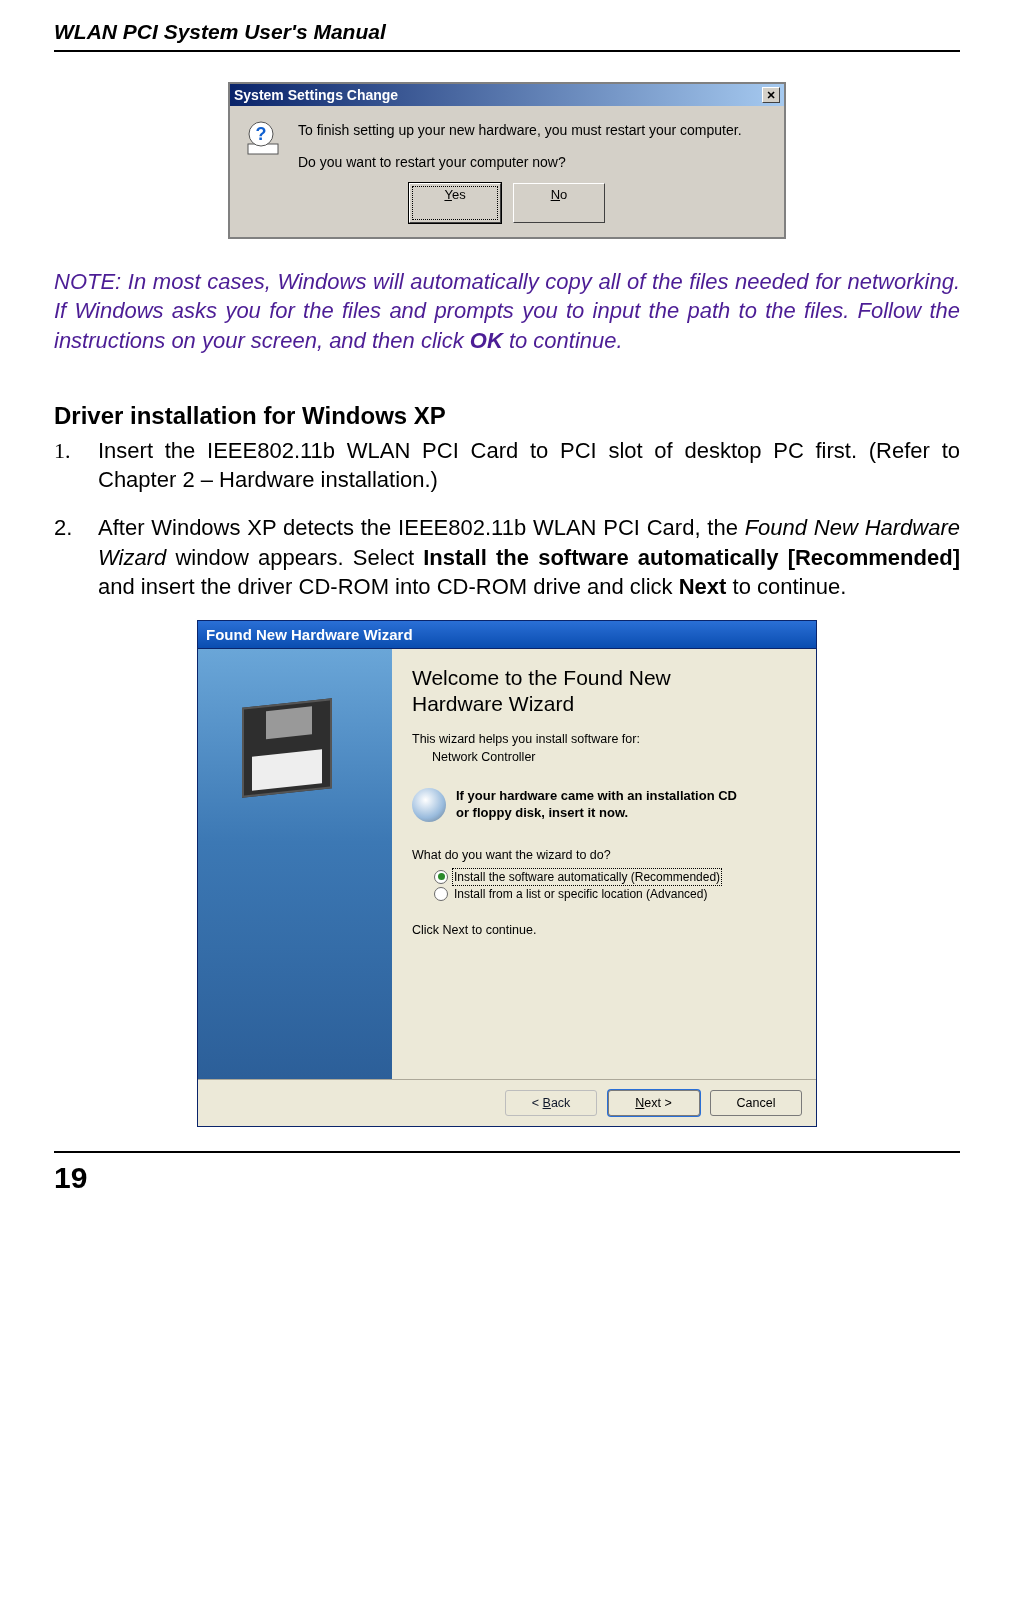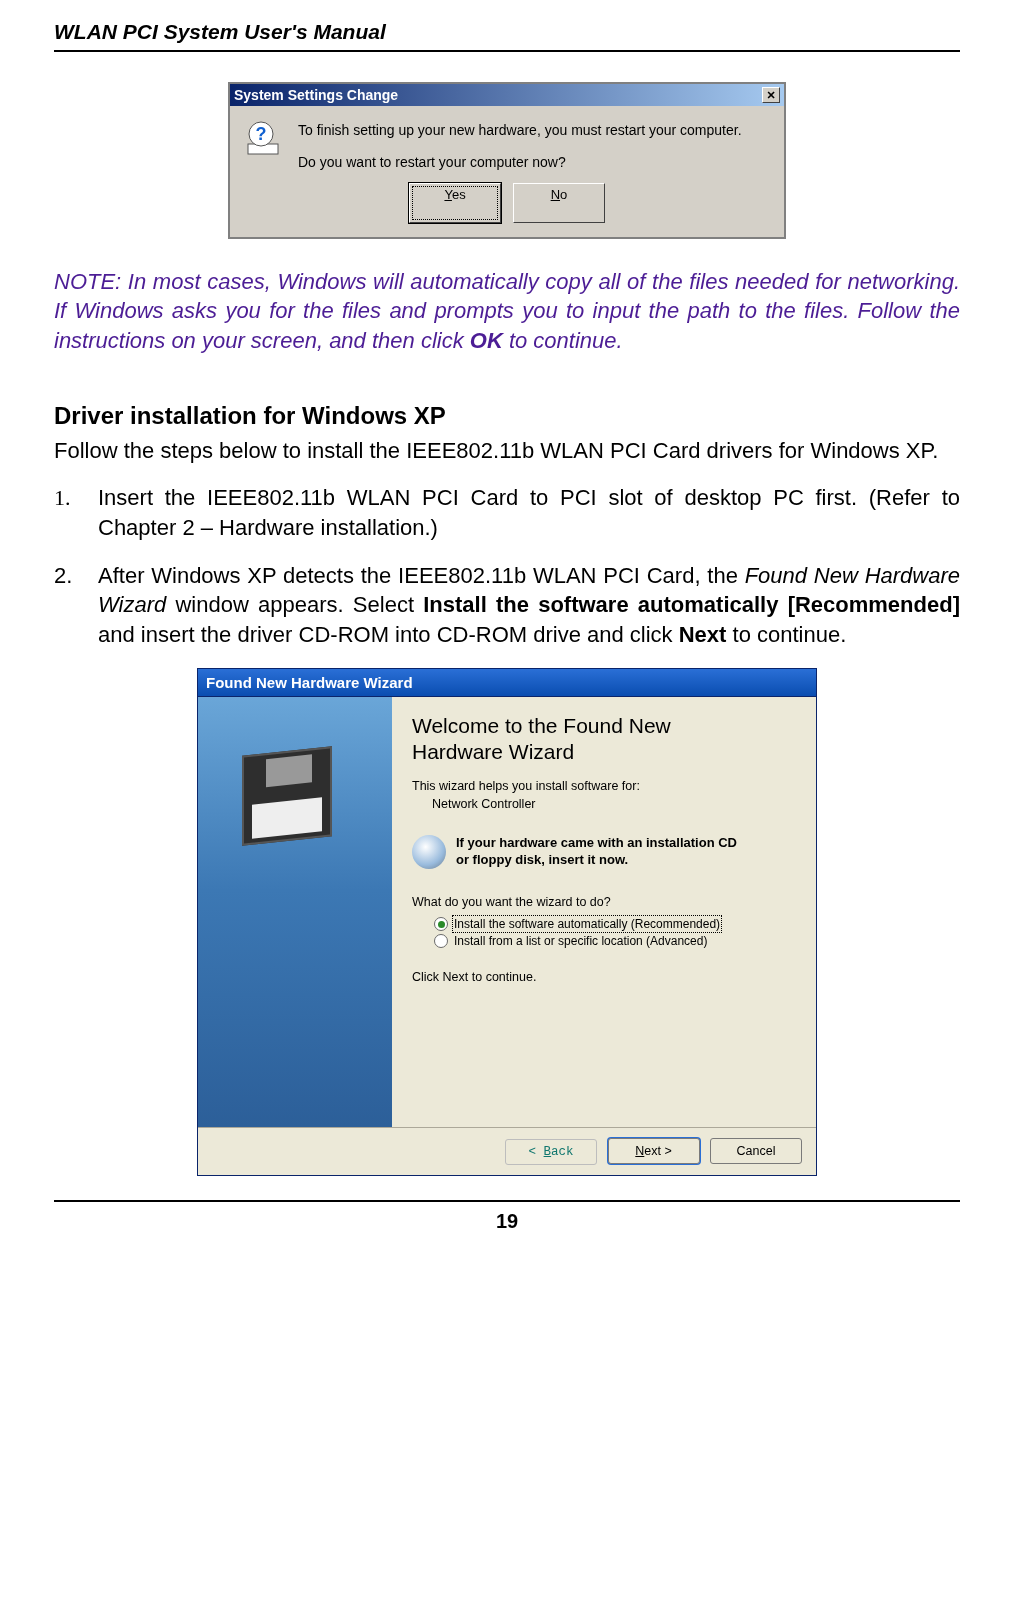--- a/index.html
+++ b/index.html
@@ -1,21 +1,21 @@
 <!DOCTYPE html>
 <html><head>
 <meta charset="utf-8">
 <style>
   * { margin: 0; padding: 0; box-sizing: border-box; }
   html, body { width: 1014px; background: #ffffff; font-family: Arial, Helvetica, sans-serif; color: #000; }
   .page { width: 1014px; padding: 20px 54px 40px 54px; }
   .hdr { display: flex; justify-content: space-between; align-items: center; font-weight: bold; font-size: 21px; font-style: italic; }
   .hdr-rule { border: 0; border-top: 2.5px solid #000; margin-top: 6px; }
   .foot-rule { border: 0; border-top: 2.5px solid #000; margin-top: 24px; }
-  .pagenum { text-align: center; font-weight: bold; font-size: 20px; margin-top: 8px; }
+  .pagenum { text-align: left; font-weight: bold; font-size: 30px; margin-top: 8px; }
   .note { color: #4c1d95; font-style: italic; font-size: 22px; line-height: 1.35; text-align: justify; margin: 28px 0 46px 0; }
   .note b { font-weight: bold; }
   h1.section { font-size: 24px; font-weight: bold; margin-bottom: 6px; }
   p.intro { font-size: 22px; line-height: 1.35; margin-bottom: 18px; text-align: justify; }
   ol.steps { list-style: none; padding-left: 44px; }
   ol.steps li { position: relative; font-size: 22px; line-height: 1.35; margin-bottom: 18px; text-align: justify; }
   ol.steps li .num { position: absolute; left: -44px; top: 0; width: 34px; }
   ol.steps li .fn1 { font-family: "Times New Roman", serif; }
   ol.steps li b { font-weight: bold; }
   ol.steps li i { font-style: italic; }
@@ -52,21 +52,21 @@
   .dlg2 .cdrow .txt { font-weight:bold; font-size:13px; line-height:1.3; }
   .dlg2 .q { font-size:12.5px; margin-bottom:8px; }
   .dlg2 .opts { margin-left:22px; margin-bottom:22px; }
   .dlg2 .opt { display:flex; align-items:flex-end; font-size:12px; margin-bottom:3px; }
   .dlg2 .opt .radio { width:14px; height:14px; border:1px solid #6a6a6a; border-radius:50%; background:#fff; margin-right:6px; display:flex; align-items:center; justify-content:center; flex-shrink:0; }
   .dlg2 .opt.sel .radio::after { content:""; width:7px; height:7px; border-radius:50%; background:#2a8a2a; }
   .dlg2 .opt.sel .lbltxt { outline:1px dotted #000; outline-offset:1px; }
   .dlg2 .cont { font-size:12.5px; }
   .dlg2 .foot { border-top:1px solid #aca899; padding:10px 14px; text-align:right; background:#ece9d8; }
   .xpbtn { display:inline-block; min-width:92px; height:26px; line-height:24px; background:#ece9d8; border:1px solid #7a7a7a; border-radius:3px; font-size:12.5px; margin-left:6px; text-align:center; }
-  .xpbtn.dis { color:#0f766e; border-color:#bdbdbd;font-family:Liberation Mono, monospace; }
+  .xpbtn.dis { color:#0f172a; border-color:#bdbdbd; }
   .xpbtn.def { box-shadow: 0 0 0 1px #2a6fd6; }
 </style>
 </head>
 <body>
 
 <div class="page">
 
   <div class="hdr">
     <span>WLAN PCI System User's Manual</span>
   </div>
@@ -98,21 +98,20 @@
       </div>
     </div>
   </div>
 
   <p class="note">
     <span>NOTE: In most cases, Windows will automatically copy all of the files needed for networking. If Windows asks you for the files and prompts you to input the path to the files. Follow the instructions on your screen, and then click </span><b>OK</b><span> to continue.</span>
   </p>
 
   <h1 class="section">Driver installation for Windows XP</h1>
 
-  <p class="intro">Follow the steps below to install the IEEE802.11b WLAN PCI Card drivers for Windows XP.</p>
 
   <ol class="steps" id="steps">
       <li><span class="num fn1">1.</span><span>Insert the IEEE802.11b WLAN PCI Card to PCI slot of desktop PC first. (Refer to Chapter 2 – Hardware installation.)</span></li>
       <li><span class="num">2.</span><span>After Windows XP detects the IEEE802.11b WLAN PCI Card, the </span><i>Found New Hardware Wizard</i><span> window appears. Select </span><b>Install the software automatically [Recommended]</b><span> and insert the driver CD-ROM into CD-ROM drive and click </span><b>Next</b><span> to continue.</span></li>
     </ol>
 
   <div class="dlg2-wrap">
     <div class="dlg2">
       <div class="tbar2">
         <span>Found New Hardware Wizard</span>

